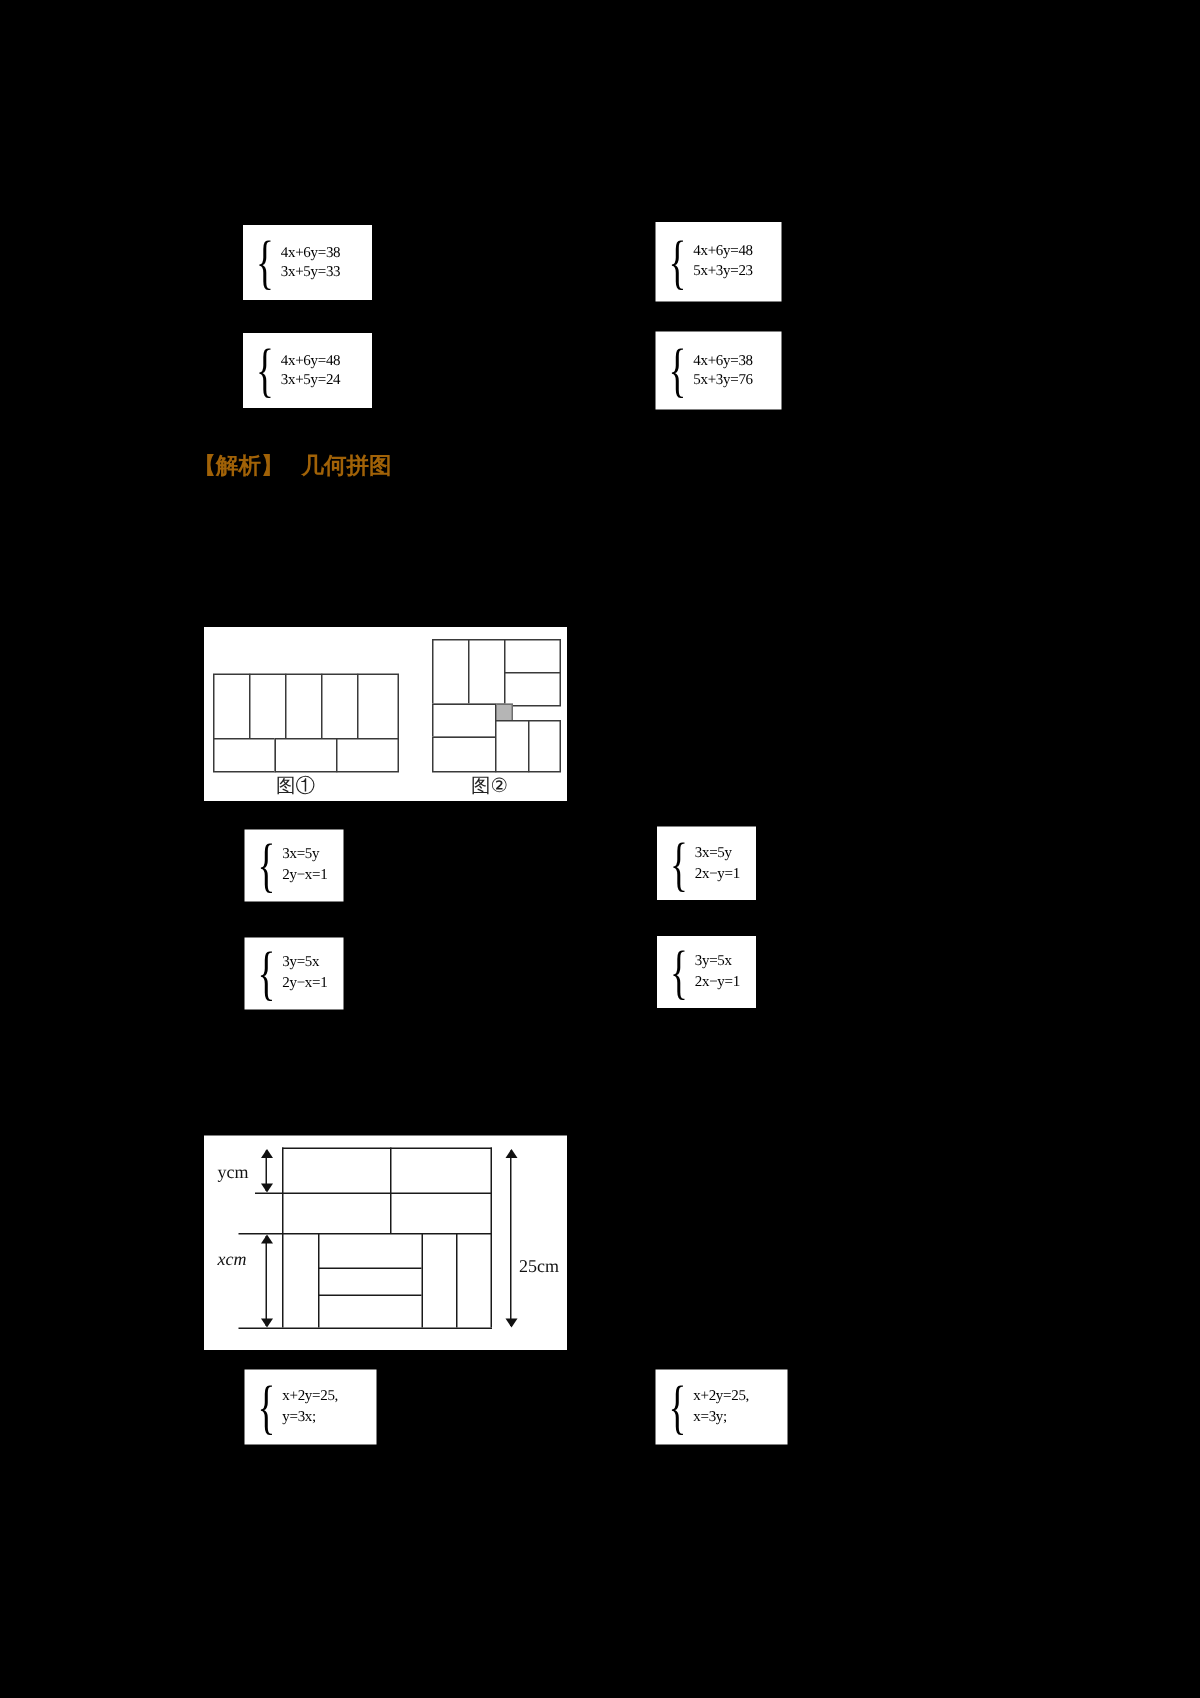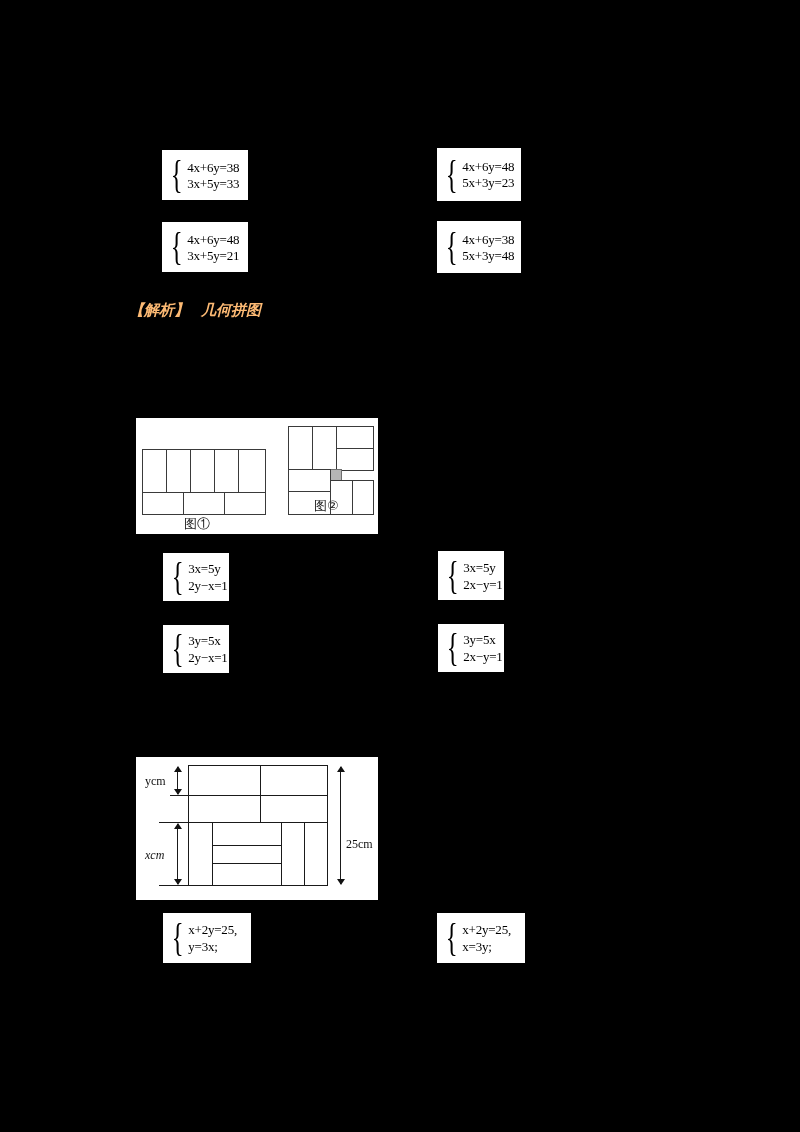--- a/index.html
+++ b/index.html
@@ -34,42 +34,41 @@
     margin-right: 1px;
     font-family: "Liberation Serif", "DejaVu Serif", serif;
     transform: scaleX(0.62);
     transform-origin: center;
     display: inline-block;
   }
   .eq-lines {
     display: flex;
     flex-direction: column;
     justify-content: center;
-    font-size: 13px;
+    font-size: 10px;
     font-family: "Liberation Serif", "DejaVu Serif", serif;
     letter-spacing: -0.2px;
   }
   .eq-lines span {
     display: block;
     white-space: nowrap;
     padding: 1.5px 0;
   }
   .eq-lines.compact span { padding: 2px 0; }
 
   
   .blue-heading {
     position: absolute;
-    color: #fdba74;
+    color: #a16207;
     font-family: "DejaVu Sans", "Liberation Sans", sans-serif;
     font-weight: 700;
     font-size: 15px;
     letter-spacing: 0px;
     white-space: nowrap;
     line-height: 1;
-    font-style: italic;
   }
   .blue-heading .seg2 { margin-left: 12px; }
 
   
   .figure-panel {
     position: absolute;
     background: #ffffff;
     overflow: hidden;
   }
 
@@ -137,29 +136,29 @@
   <span class="eq-lines">
     <span>4x+6y=48</span>
     <span>5x+3y=23</span>
   </span>
 </div>
 
 <div class="eq-box" style="left:162px; top:222px; width:86px; height:50px;">
   <span class="brace">{</span>
   <span class="eq-lines">
     <span>4x+6y=48</span>
-    <span>3x+5y=21</span>
+    <span>3x+5y=24</span>
   </span>
 </div>
 
 <div class="eq-box" style="left:437px; top:221px; width:84px; height:52px;">
   <span class="brace">{</span>
   <span class="eq-lines">
     <span>4x+6y=38</span>
-    <span>5x+3y=48</span>
+    <span>5x+3y=76</span>
   </span>
 </div>
 
 <div class="blue-heading" style="left:129px; top:303px;">
   <span class="seg1">【解析】</span><span class="seg2">几何拼图</span>
 </div>
 
 <div class="figure-panel" style="left:136px; top:418px; width:242px; height:116px;">
 
   <div style="position:absolute; left:6px; top:31px; width:124px; height:66px;">
@@ -186,21 +185,21 @@
     <div class="cell gray" style="left:42px; top:43px; width:12px; height:12px;"></div>
 
     <div class="cell" style="left:0px;  top:43px; width:43px; height:23px;"></div>
     <div class="cell" style="left:0px;  top:65px; width:43px; height:24px;"></div>
 
     <div class="cell" style="left:42px; top:54px; width:23px; height:35px;"></div>
     <div class="cell" style="left:64px; top:54px; width:22px; height:35px;"></div>
   </div>
 
   <span class="fig-label" style="left:48px;  top:99px;font-family:Liberation Serif, serif;">图①</span>
-  <span class="fig-label" style="left:178px; top:81px;">图②</span>
+  <span class="fig-label" style="left:178px; top:100px;">图②</span>
 </div>
 
 <div class="eq-box" style="left:163px; top:553px; width:66px; height:48px;">
   <span class="brace">{</span>
   <span class="eq-lines compact">
     <span>3x=5y</span>
     <span>2y−x=1</span>
   </span>
 </div>
 
@@ -251,21 +250,21 @@
   <div class="ln-h" style="left:76px; top:106px; width:69px;"></div>
 
   <div class="ln-v" style="left:41px; top:10px; height:27px;"></div>
   <div class="arrow-up" style="left:38px; top:9px;"></div>
   <div class="arrow-down" style="left:38px; top:32px;"></div>
   <span class="dim-label" style="left:9px; top:18px;">ycm</span>
 
   <div class="ln-v" style="left:41px; top:67px; height:60px;"></div>
   <div class="arrow-up" style="left:38px; top:66px;"></div>
   <div class="arrow-down" style="left:38px; top:122px;"></div>
-  <span class="dim-label italic-x" style="left:9px; top:92px;">xcm</span>
+  <span class="dim-label italic-x" style="left:9px; top:76px;">xcm</span>
 
   <div class="ln-v" style="left:204px; top:10px; height:117px;"></div>
   <div class="arrow-up" style="left:201px; top:9px;"></div>
   <div class="arrow-down" style="left:201px; top:122px;"></div>
   <span class="dim-label" style="left:210px; top:81px;">25cm</span>
 </div>
 
 <div class="eq-box" style="left:163px; top:913px; width:88px; height:50px;">
   <span class="brace">{</span>
   <span class="eq-lines compact">

